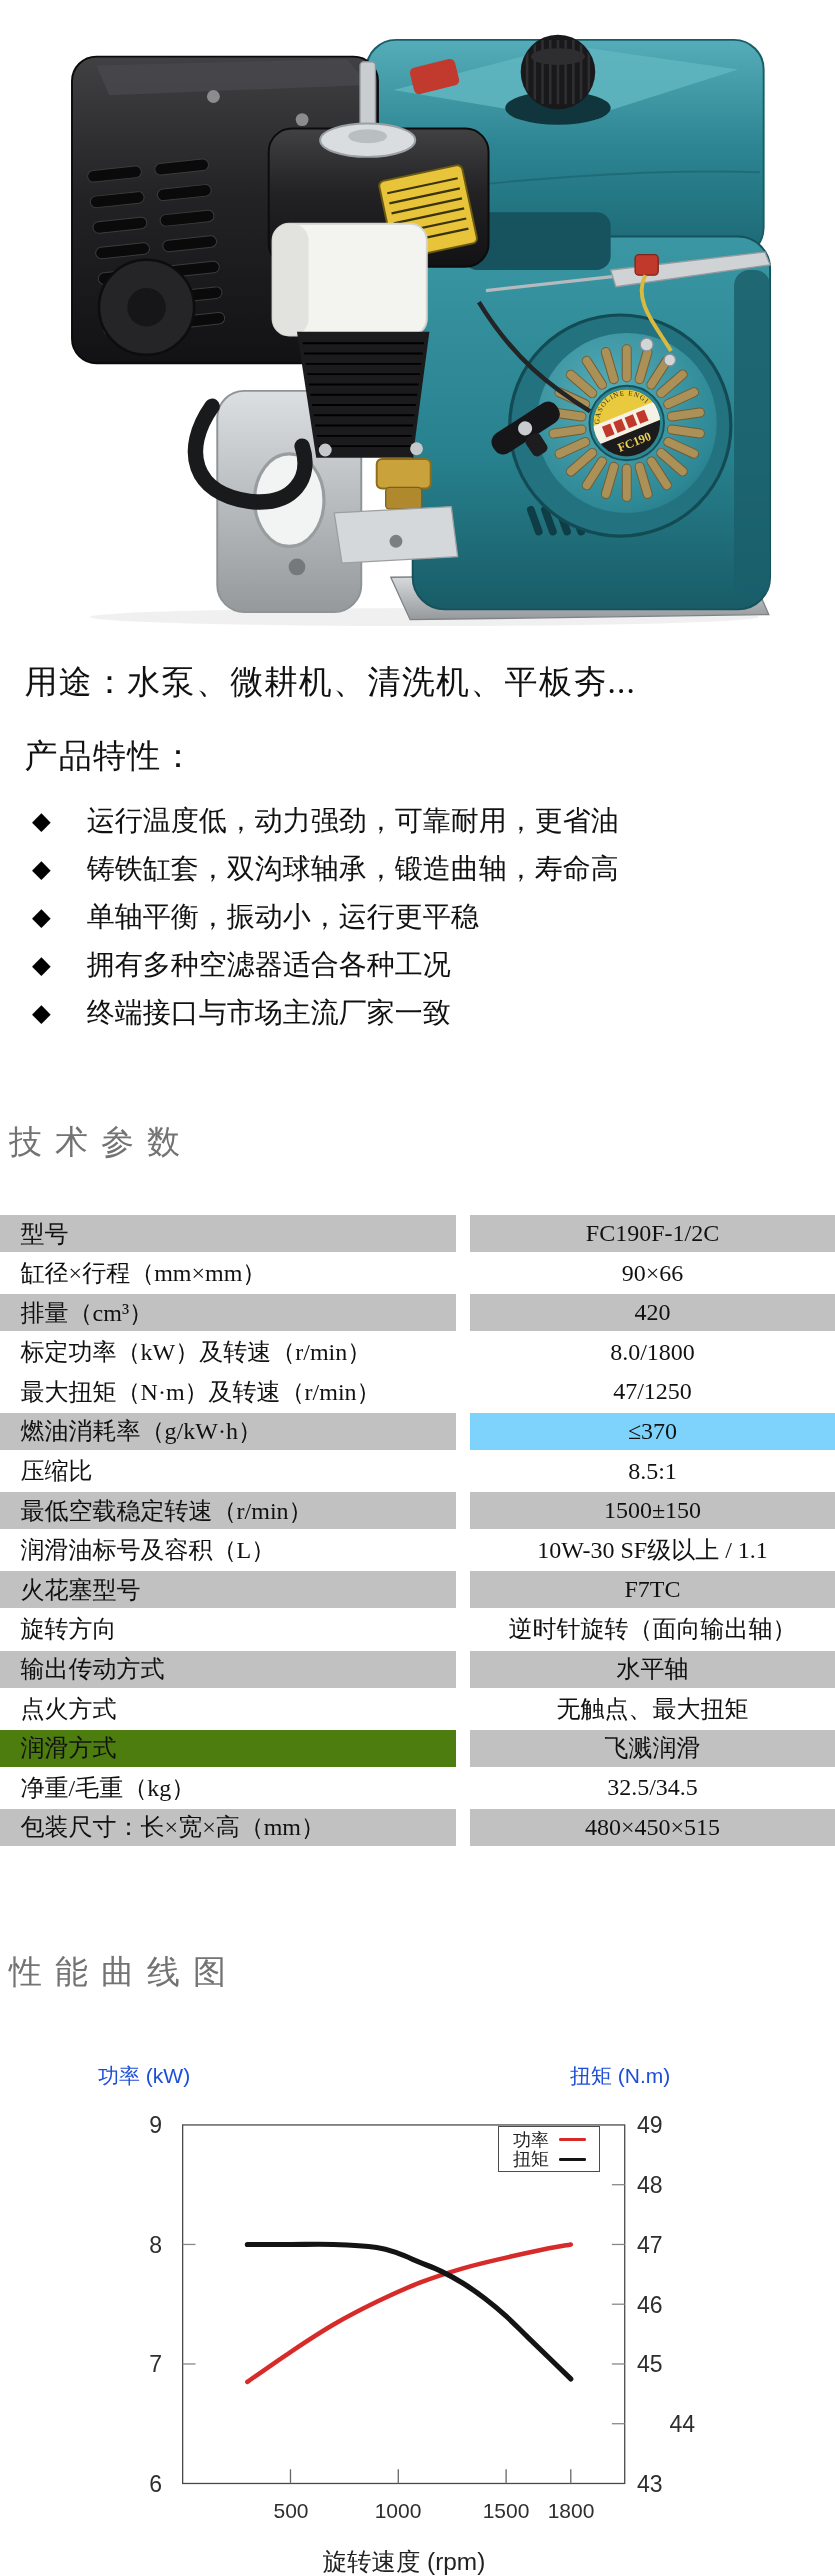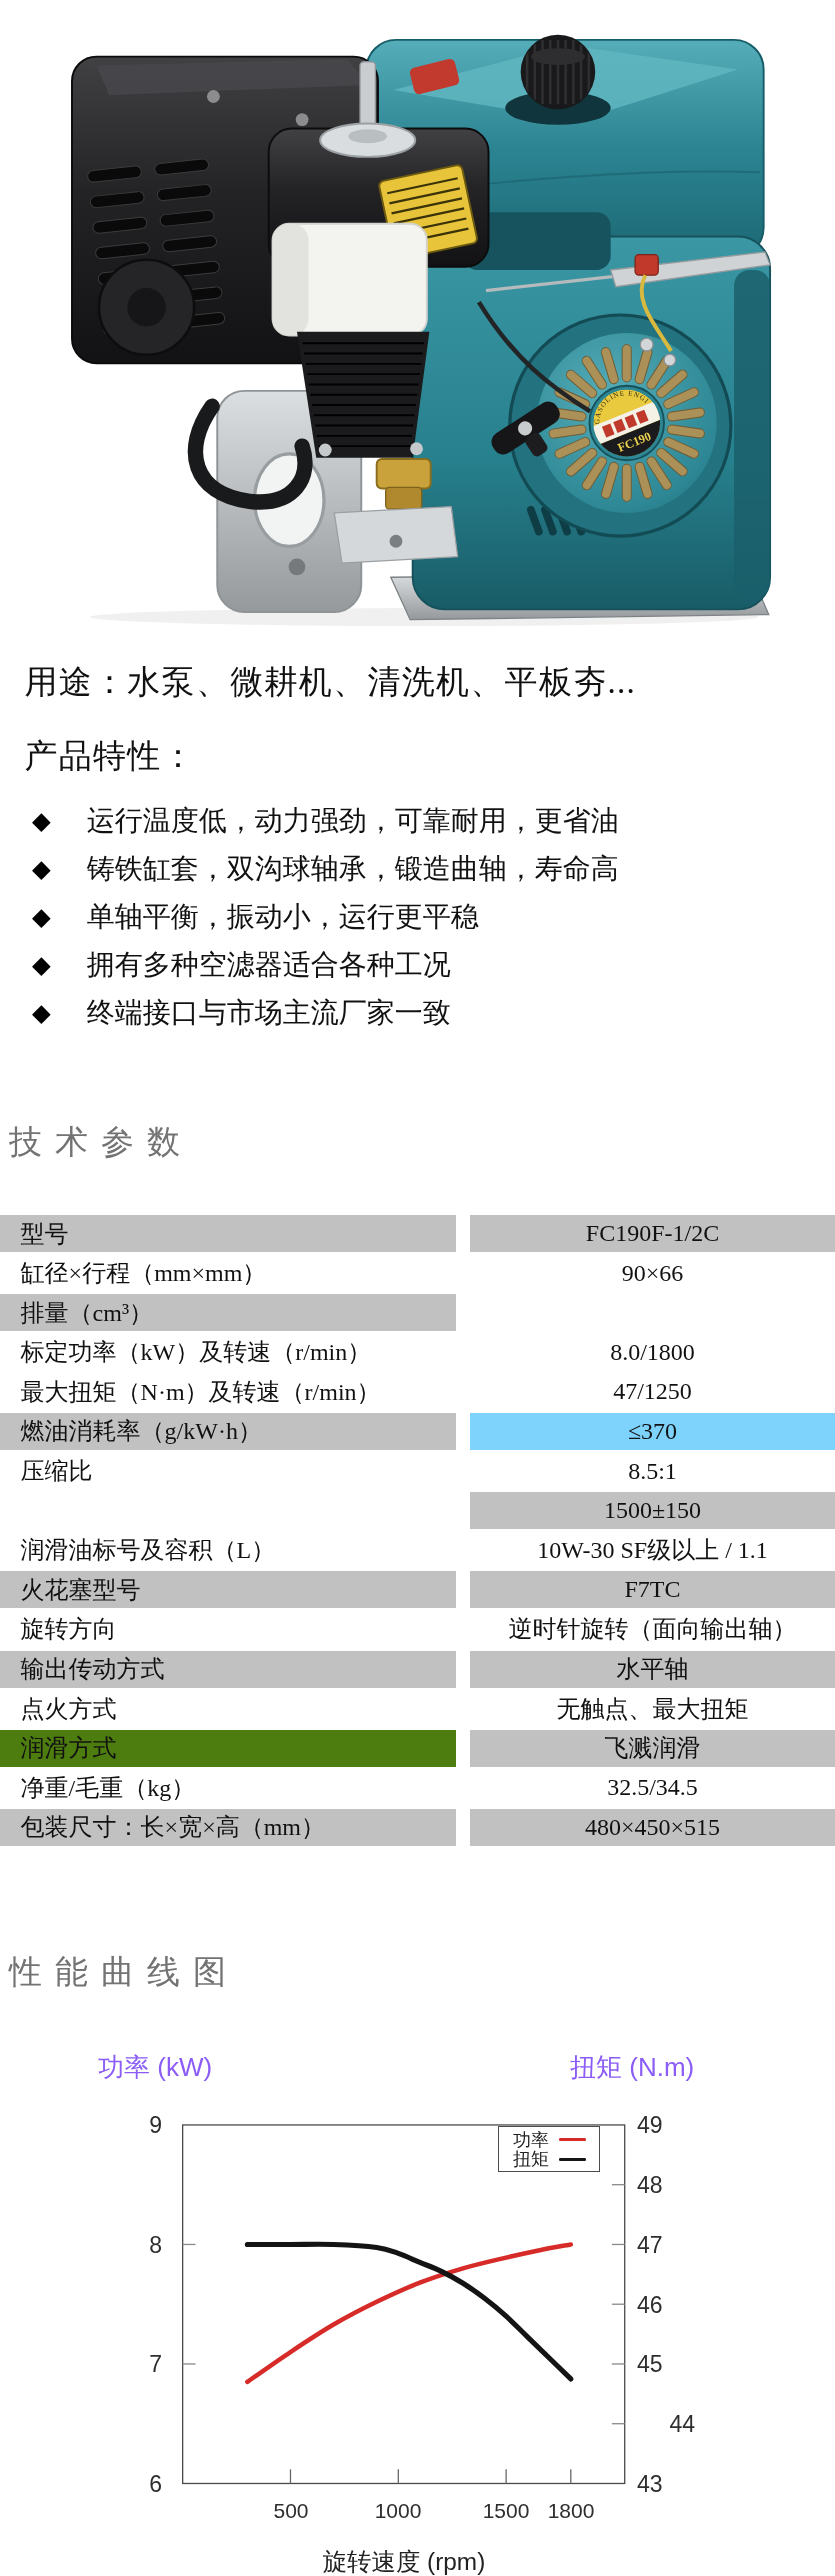--- a/index.html
+++ b/index.html
@@ -18,21 +18,21 @@
   .specs{position:absolute;top:1215px;left:0;width:835px;}
   .spec-row{position:relative;height:37px;margin-bottom:2.6px;}
   .spec-row .lab{position:absolute;left:0;top:0;width:435px;height:37px;padding-left:20.6px;
                  display:flex;align-items:center;font-size:24px;}
   .spec-row .val{position:absolute;left:470px;top:0;width:365px;height:37px;
                  display:flex;align-items:center;justify-content:center;font-size:24px;}
   .spec-row.gray .lab,.spec-row.gray .val{background:#c1c1c1;}
   .chart{position:absolute;top:2026px;left:0;width:835px;height:550px;
          font-family:"Liberation Sans","DejaVu Sans",sans-serif;color:#2e2e2e;}
   .chart svg{position:absolute;left:0;top:0;}
-  .axis-title{position:absolute;top:24px;font-size:26px;color:#8b5cf6;}
+  .axis-title{position:absolute;top:36px;font-size:21px;color:#1d4ed8;}
   .yl{left:98px;}
   .yr{left:570px;}
   .xl{position:absolute;top:520px;left:183px;width:442px;text-align:center;font-size:24.4px;color:#222;}
   .ytick{position:absolute;width:58px;font-size:23px;line-height:26px;}
   .ytick.l{left:104px;text-align:right;}
   .ytick.r{left:637px;text-align:left;}
   .xtick{position:absolute;width:90px;text-align:center;font-size:21px;top:473px;}
   .legend{position:absolute;left:498px;top:100px;width:102px;height:46px;background:#fff;
           border:1.3px solid #4b4b4b;box-sizing:border-box;padding-top:3.2px;}
   .legend-row{height:19.3px;display:flex;align-items:center;padding-left:14px;}
@@ -288,38 +288,40 @@
       <div class="spec-row gray">
         <div class="lab" style="background: rgb(193, 193, 193);">型号</div>
         <div class="val" style="background: rgb(193, 193, 193);">FC190F-1/2C</div>
       </div>
       <div class="spec-row">
         <div class="lab">缸径×行程（mm×mm）</div>
         <div class="val">90×66</div>
       </div>
       <div class="spec-row gray">
         <div class="lab" style="background: rgb(193, 193, 193);">排量（cm³）</div>
+        <div class="val" style="background: rgb(193, 193, 193);">420</div>
       </div>
       <div class="spec-row">
         <div class="lab">标定功率（kW）及转速（r/min）</div>
         <div class="val">8.0/1800</div>
       </div>
       <div class="spec-row">
         <div class="lab">最大扭矩（N·m）及转速（r/min）</div>
         <div class="val">47/1250</div>
       </div>
       <div class="spec-row gray">
         <div class="lab" style="background: rgb(193, 193, 193);">燃油消耗率（g/kW·h）</div>
         <div class="val" style="background: #7dd3fc;">≤370</div>
       </div>
       <div class="spec-row">
         <div class="lab">压缩比</div>
         <div class="val">8.5:1</div>
       </div>
       <div class="spec-row gray">
+        <div class="lab" style="background: rgb(193, 193, 193);">最低空载稳定转速（r/min）</div>
         <div class="val" style="background: rgb(193, 193, 193);">1500±150</div>
       </div>
       <div class="spec-row">
         <div class="lab">润滑油标号及容积（L）</div>
         <div class="val">10W-30 SF级以上 / 1.1</div>
       </div>
       <div class="spec-row gray">
         <div class="lab" style="background: rgb(193, 193, 193);">火花塞型号</div>
         <div class="val" style="background: rgb(193, 193, 193);">F7TC</div>
       </div>

